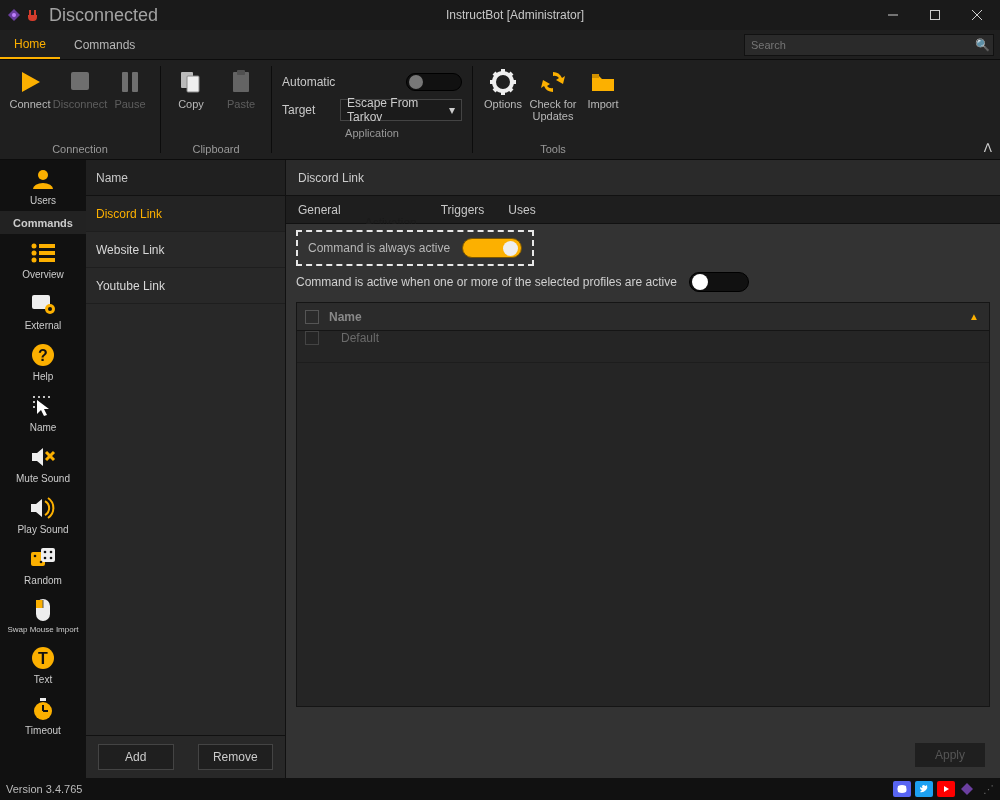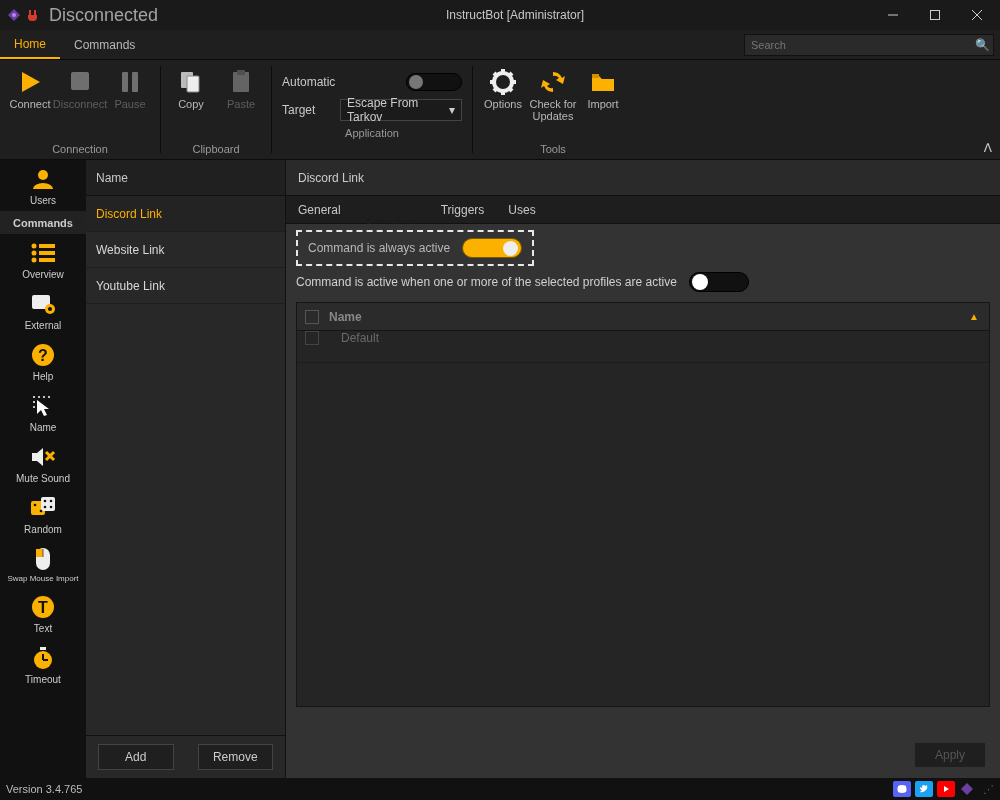--- a/index.html
+++ b/index.html
@@ -302,20 +302,30 @@
             <g stroke="#fcb000" stroke-width="3">
               <line x1="16" y1="6" x2="24" y2="14"></line>
               <line x1="24" y1="6" x2="16" y2="14"></line>
             </g>
           </svg>
         </div>
       <span>Mute Sound</span>
     </div>
     <div class="item">
       <div class="ico">
+          <svg width="28" height="22">
+            <path d="M2 7 h5 l6 -5 v18 l-6 -5 h-5 z" fill="#eee"></path>
+            <path d="M16 4 a8 8 0 0 1 0 14" fill="none" stroke="#fcb000" stroke-width="2"></path>
+            <path d="M19 1 a12 12 0 0 1 0 20" fill="none" stroke="#fcb000" stroke-width="2"></path>
+          </svg>
+        </div>
+      <span>Play Sound</span>
+    </div>
+    <div class="item">
+      <div class="ico">
           <svg width="26" height="24">
             <rect x="1" y="5" width="14" height="14" rx="2" fill="#fcb000"></rect>
             <rect x="11" y="1" width="14" height="14" rx="2" fill="#eee"></rect>
             <circle cx="15" cy="5" r="1.3" fill="#111"></circle>
             <circle cx="21" cy="11" r="1.3" fill="#111"></circle>
             <circle cx="21" cy="5" r="1.3" fill="#111"></circle>
             <circle cx="15" cy="11" r="1.3" fill="#111"></circle>
             <circle cx="5" cy="9" r="1.3" fill="#111"></circle>
             <circle cx="11" cy="15" r="1.3" fill="#111"></circle>
           </svg>

